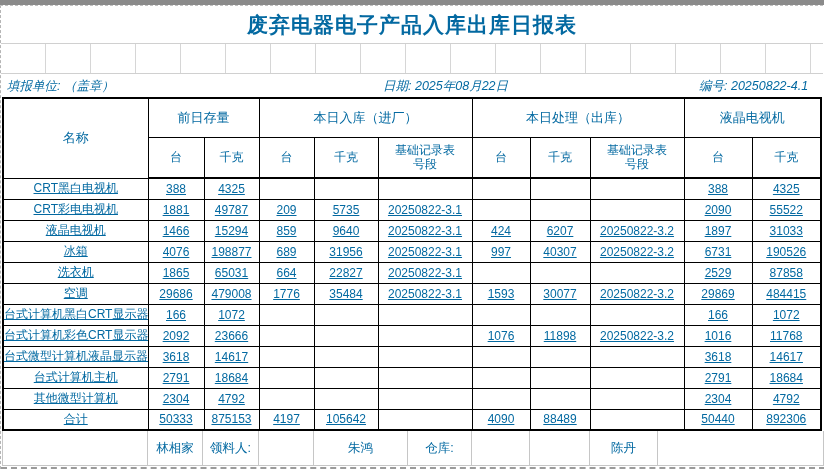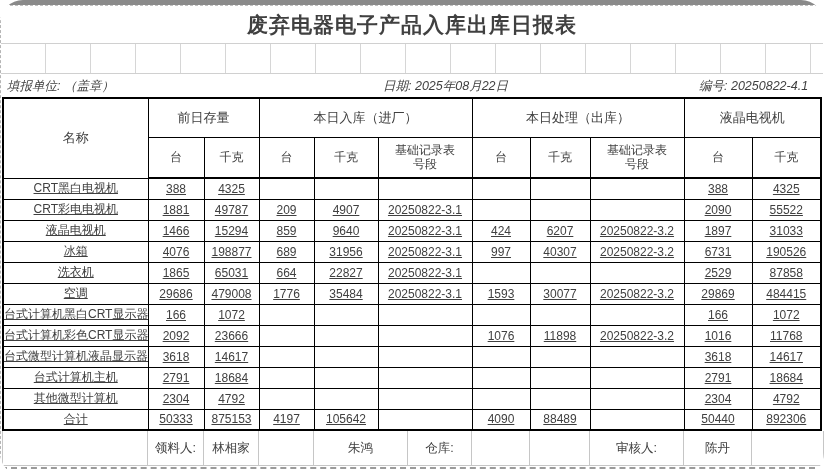--- a/index.html
+++ b/index.html
@@ -1,17 +1,17 @@
 <!DOCTYPE html>
 <html><head>
 <meta charset="utf-8">
 <style>
   html,body{margin:0;padding:0;background:#fff;}
   .screen{position:relative;width:824px;height:476px;background:#fff;overflow:hidden;
-          font-family:"Liberation Sans","DejaVu Sans",sans-serif;color:#404040;border-radius:23px;}
+          font-family:"Liberation Sans","DejaVu Sans",sans-serif;color:#0369a1;}
   .topbar{height:5px;background:#8a8a8a;width:824px;}
   .sheet{position:relative;width:822px;border-left:1px dashed #b5b5b5;border-top:1px dashed #c0c0c0;}
   .title-row{height:37px;display:flex;align-items:center;justify-content:center;}
   .title-row .t{font-size:21px;font-weight:bold;letter-spacing:1px;}
   .grid-row{height:29px;border-top:1px solid #d0d0d0;border-bottom:1px solid #d0d0d0;
             background:repeating-linear-gradient(to right,transparent 0 44px,#d6d6d6 44px 45px);}
   .info-row{position:relative;height:23px;font-size:12.5px;font-style:italic;}
   .info-row span{position:absolute;top:4px;white-space:nowrap;}
   .info-unit{left:6px;}
   .info-date{left:366px;margin-left:16px;}
@@ -100,21 +100,21 @@
             <td></td>
             <td></td>
             <td>388</td>
             <td>4325</td>
           </tr>
           <tr>
             <td class="name">CRT彩电电视机</td>
             <td>1881</td>
             <td>49787</td>
             <td>209</td>
-            <td>4907</td>
+            <td>5735</td>
             <td>20250822-3.1</td>
             <td></td>
             <td></td>
             <td></td>
             <td>2090</td>
             <td>55522</td>
           </tr>
           <tr>
             <td class="name">液晶电视机</td>
             <td>1466</td>
@@ -243,27 +243,26 @@
             <td>88489</td>
             <td></td>
             <td>50440</td>
             <td>892306</td>
           </tr>
         </tbody>
     </table>
 
     <div class="sign-row">
       <div class="c" style="width:145px"></div>
+      <div class="c" style="width:55px">林相家</div>
       <div class="c" style="width:56px">领料人:</div>
-      <div class="c" style="width:55px">林相家</div>
       <div class="c" style="width:55px"></div>
       <div class="c" style="width:94px">朱鸿</div>
       <div class="c" style="width:64px">仓库:</div>
       <div class="c" style="width:58px"></div>
       <div class="c" style="width:60px"></div>
-      <div class="c" style="width:94px">审核人:</div>
       <div class="c" style="width:68px">陈丹</div>
       <div class="c" style="width:69px"></div>
     </div>
 
     <div class="pagebreak"></div>
   </div>
 </div>
 
 </body></html>

